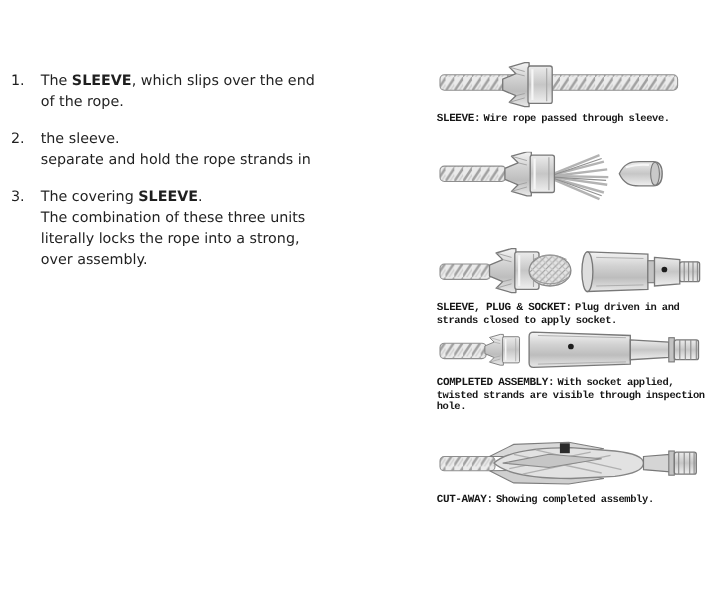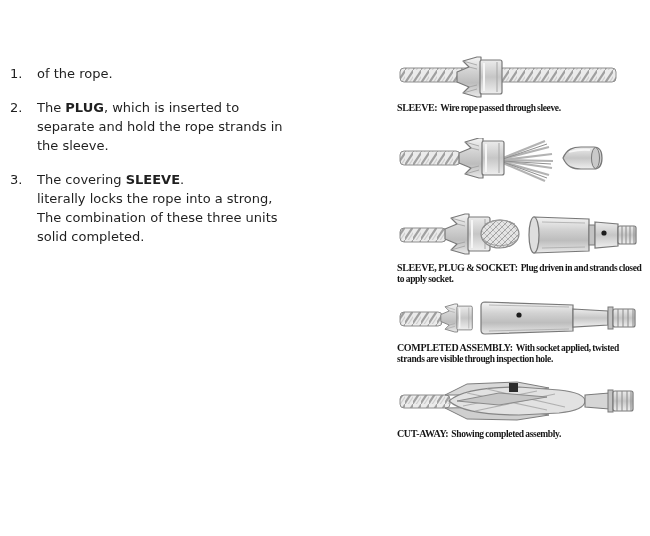--- a/index.html
+++ b/index.html
@@ -10,26 +10,26 @@
   
   .list{position:absolute;left:10px;top:64px;color:#1f1f1f;font-size:13px;}
   .item{display:flex;margin-bottom:15px;}
   .num{flex:0 0 27px;width:27px;line-height:19px;}
   .itext .ln{white-space:nowrap;line-height:19px;}
   .itext b{font-weight:bold;}
   
   .fig{position:absolute;left:397px;width:248px;margin:0;}
   .fig-1{top:56px;}
   .fig-2{top:138px;}
-  .fig-3{top:212px;}
+  .fig-3{top:224px;}
   .fig-4{top:296px;}
-  .fig-5{top:376px;}
+  .fig-5{top:396px;}
   .fig svg{display:block;}
   .cap{
-    font-family:Liberation Serif, serif;font-weight:bold;color:#161616;
+    font-family:Liberation Mono, monospace;font-weight:bold;color:#161616;
     font-size:9.5px;line-height:10.5px;letter-spacing:-0.35px;word-spacing:-0.5px;
     margin-top:3px;
   }
   .cap.oneline{white-space:nowrap;}
   .cap-label{font-size:10px;margin-right:3px;}
   .defs-holder{position:absolute;width:0;height:0;overflow:hidden;}
 </style>
 </head>
 <body>
 
@@ -66,40 +66,40 @@
         <path d="M44,5 L44,35" stroke="#a7a7a7" stroke-width="1"></path>
       </g>
     </defs>
   </svg>
 
   <div class="list">
 
     <div class="item">
       <span class="num">1.</span>
       <div class="itext">
+        <div class="ln"><span>The </span><b>SLEEVE</b><span>, which slips over the end</span></div>
         <div class="ln"><span>of the rope.</span></div>
       </div>
     </div>
 
     <div class="item">
       <span class="num">2.</span>
       <div class="itext">
-        <div class="ln"><span>The </span><b>PLUG</b><span>, which is inserted to</span></div>
+        <div class="ln"><span>the sleeve.</span></div>
         <div class="ln"><span>separate and hold the rope strands in</span></div>
-        <div class="ln"><span>the sleeve.</span></div>
       </div>
     </div>
 
     <div class="item">
       <span class="num">3.</span>
       <div class="itext">
         <div class="ln"><span>The covering </span><b>SLEEVE</b><span>.</span></div>
+        <div class="ln"><span>The combination of these three units</span></div>
         <div class="ln"><span>literally locks the rope into a strong,</span></div>
-        <div class="ln"><span>The combination of these three units</span></div>
-        <div class="ln"><span>solid completed.</span></div>
+        <div class="ln"><span>over assembly.</span></div>
       </div>
     </div>
 
   </div>
 
   <figure class="fig fig-1">
     <svg viewBox="0 0 245 44" width="245" height="44">
       <rect x="3" y="12" width="216" height="14" rx="4" fill="url(#rope)" stroke="#8e8e8e" stroke-width="1"></rect>
       <use href="#sleeve-shape" transform="translate(56,1)"></use>
     </svg>

